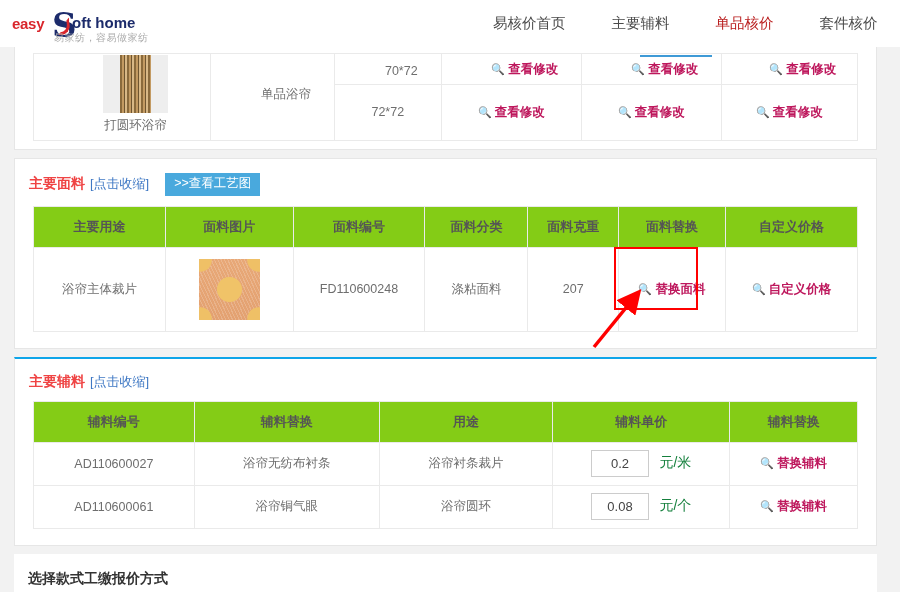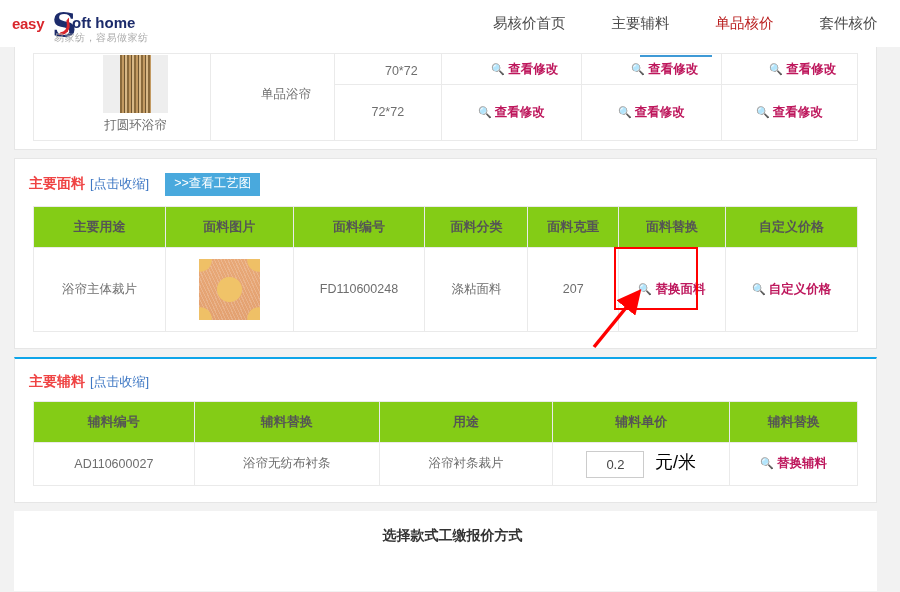--- a/index.html
+++ b/index.html
@@ -169,24 +169,24 @@
   .price-input {
     width:58px; height:27px;
     border:1px solid #cccccc;
     text-align:center;
     font-size:13px;
     color:#444;
     font-family:"Liberation Sans",sans-serif;
     background:#fff;
     vertical-align:middle;
   }
-  .price-unit { color:#000000; font-size:18px; margin-left:7px; }
-
-  
-  .bottom-sec { padding:16px 0 0 14px;text-align:center; }
+  .price-unit { color:#15803d; font-size:14px; margin-left:7px; }
+
+  
+  .bottom-sec { padding:16px 0 0 14px; }
   .bottom-title { font-size:14px; font-weight:bold; color:#333; }
 
   
   .anno-box {
     position:absolute;
     border:2px solid #ff0000;
     pointer-events:none;
   }
   .anno-arrow { position:absolute; pointer-events:none; }
 </style>
@@ -341,20 +341,32 @@
             <td>浴帘无纺布衬条</td>
             <td>浴帘衬条裁片</td>
             <td class="price-cell">
               <input class="price-input" type="text" value="0.2" style="">
               <span class="price-unit">元/米</span>
             </td>
             <td>
               <span class="mag">🔍</span><a class="link" href="#">替换辅料</a>
             </td>
           </tr>
+          <tr>
+            <td>AD110600061</td>
+            <td>浴帘铜气眼</td>
+            <td>浴帘圆环</td>
+            <td class="price-cell">
+              <input class="price-input" type="text" value="0.08" style="">
+              <span class="price-unit">元/个</span>
+            </td>
+            <td>
+              <span class="mag">🔍</span><a class="link" href="#">替换辅料</a>
+            </td>
+          </tr>
         </tbody>
       </table>
     </div>
   </div>
 
   <div class="panel" style="margin-top:8px;border:none;background:#fff;height:80px;">
     <div class="bottom-sec">
       <div class="bottom-title">选择款式工缴报价方式</div>
 
     </div>

